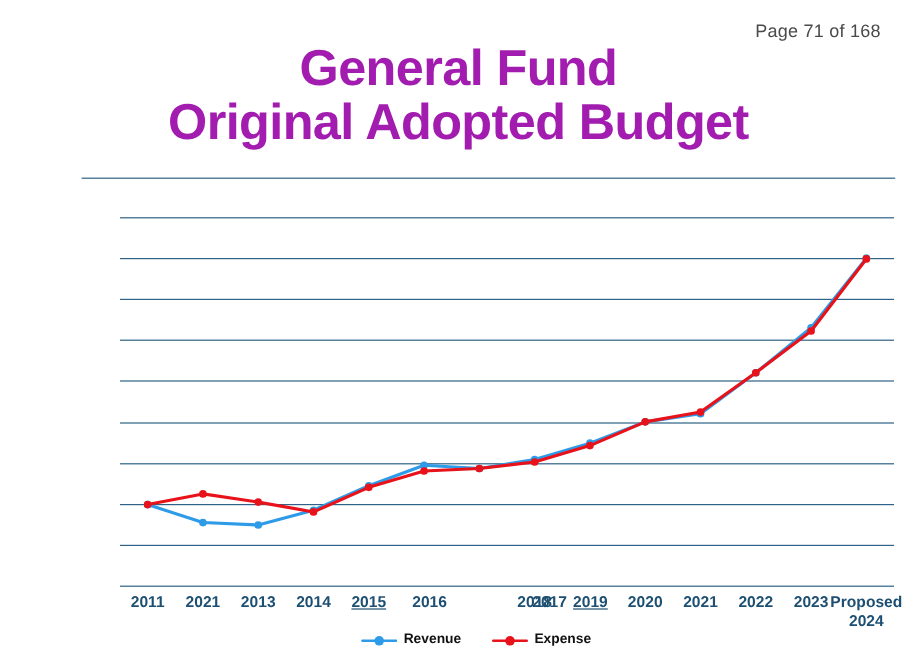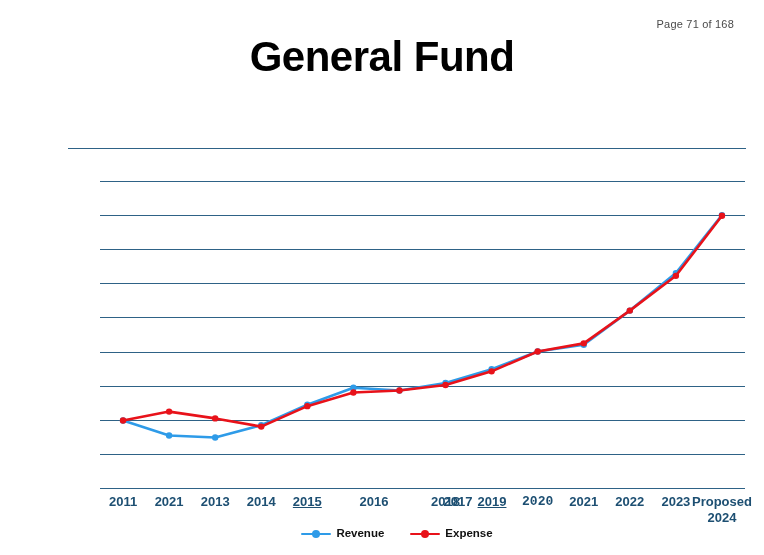--- a/index.html
+++ b/index.html
@@ -14,38 +14,38 @@
     position: relative;
     font-family: "Liberation Sans", sans-serif;
     overflow: hidden;
   }
 
   
   #page-indicator {
     position: absolute;
     top: 18px;
     right: 30px;
-    font-size: 11px;
+    font-size: 15px;
     color: #4a4a4a;
     letter-spacing: 0.2px;
     white-space: nowrap;
   }
 
   
   #title-block {
     position: absolute;
     top: 34px;
     left: 0;
     width: 764px;
     text-align: center;
   }
   #title-block .line {
     font-size: 42px;
     font-weight: bold;
-    color: #000000;
+    color: #a21caf;
     line-height: 1.08;
     letter-spacing: -0.5px;
     white-space: nowrap;
   }
   #title-rule {
     position: absolute;
     top: 148px;
     left: 68px;
     width: 678px;
     height: 1px;
@@ -158,20 +158,21 @@
     white-space: nowrap;
   }
 </style>
 </head>
 <body>
 
 <div id="page-indicator">Page 71 of 168</div>
 
 <div id="title-block">
   <div class="line">General Fund</div>
+  <div class="line">Original Adopted Budget</div>
 </div>
 <div id="title-rule"></div>
 
 <div id="chart-area">
 
 
   <div id="plot">
       <div class="gridline" style="top: 0px;"></div>
       <div class="gridline" style="top: 34.1111px;"></div>
       <div class="gridline" style="top: 68.2222px;"></div>
@@ -183,25 +184,25 @@
       <div class="gridline" style="top: 272.889px;"></div>
       <div class="gridline" style="top: 307px;"></div>
     </div>
 
   <div id="xtick-col">
       <div class="xtick-label" style="left: 123.036px;">2011</div>
       <div class="xtick-label" style="left: 169.107px;">2021</div>
       <div class="xtick-label" style="left: 215.179px;">2013</div>
       <div class="xtick-label" style="left: 261.25px;">2014</div>
       <div class="xtick-label" style="left: 307.321px; text-decoration: underline;">2015</div>
-      <div class="xtick-label" style="left: 374px;">2016</div>
+      <div class="xtick-label" style="left: 358px;">2016</div>
       <div class="xtick-label" style="left: 422px; margin-left: 36px;">2017</div>
       <div class="xtick-label" style="left: 445.536px;">2018</div>
       <div class="xtick-label" style="left: 492px; text-decoration: underline;">2019</div>
-      <div class="xtick-label" style="left: 537.679px; font-family: Liberation Mono, monospace;">2020</div>
+      <div class="xtick-label" style="left: 537.679px;">2020</div>
       <div class="xtick-label" style="left: 583.75px;">2021</div>
       <div class="xtick-label" style="left: 629.821px;">2022</div>
       <div class="xtick-label" style="left: 675.893px;">2023</div>
       <div class="xtick-label" style="left: 721.964px;">Proposed<br>2024</div>
     </div>
 
   <svg id="series-svg" viewBox="0 0 764 555" width="764" height="555">
       <polyline points="123.04,420.46 169.11,435.47 215.18,437.52 261.25,425.24 307.32,404.77 353.39,387.71 399.46,390.44 445.54,382.94 491.61,369.29 537.68,351.56 583.75,344.73 629.82,310.62 675.89,273.10 721.96,215.11" fill="none" stroke="#2e9be8" stroke-width="2.6" stroke-linejoin="round" stroke-linecap="round"></polyline>
       <circle cx="123.04" cy="420.46" r="3.2" fill="#2e9be8"></circle>
       <circle cx="169.11" cy="435.47" r="3.2" fill="#2e9be8"></circle>

